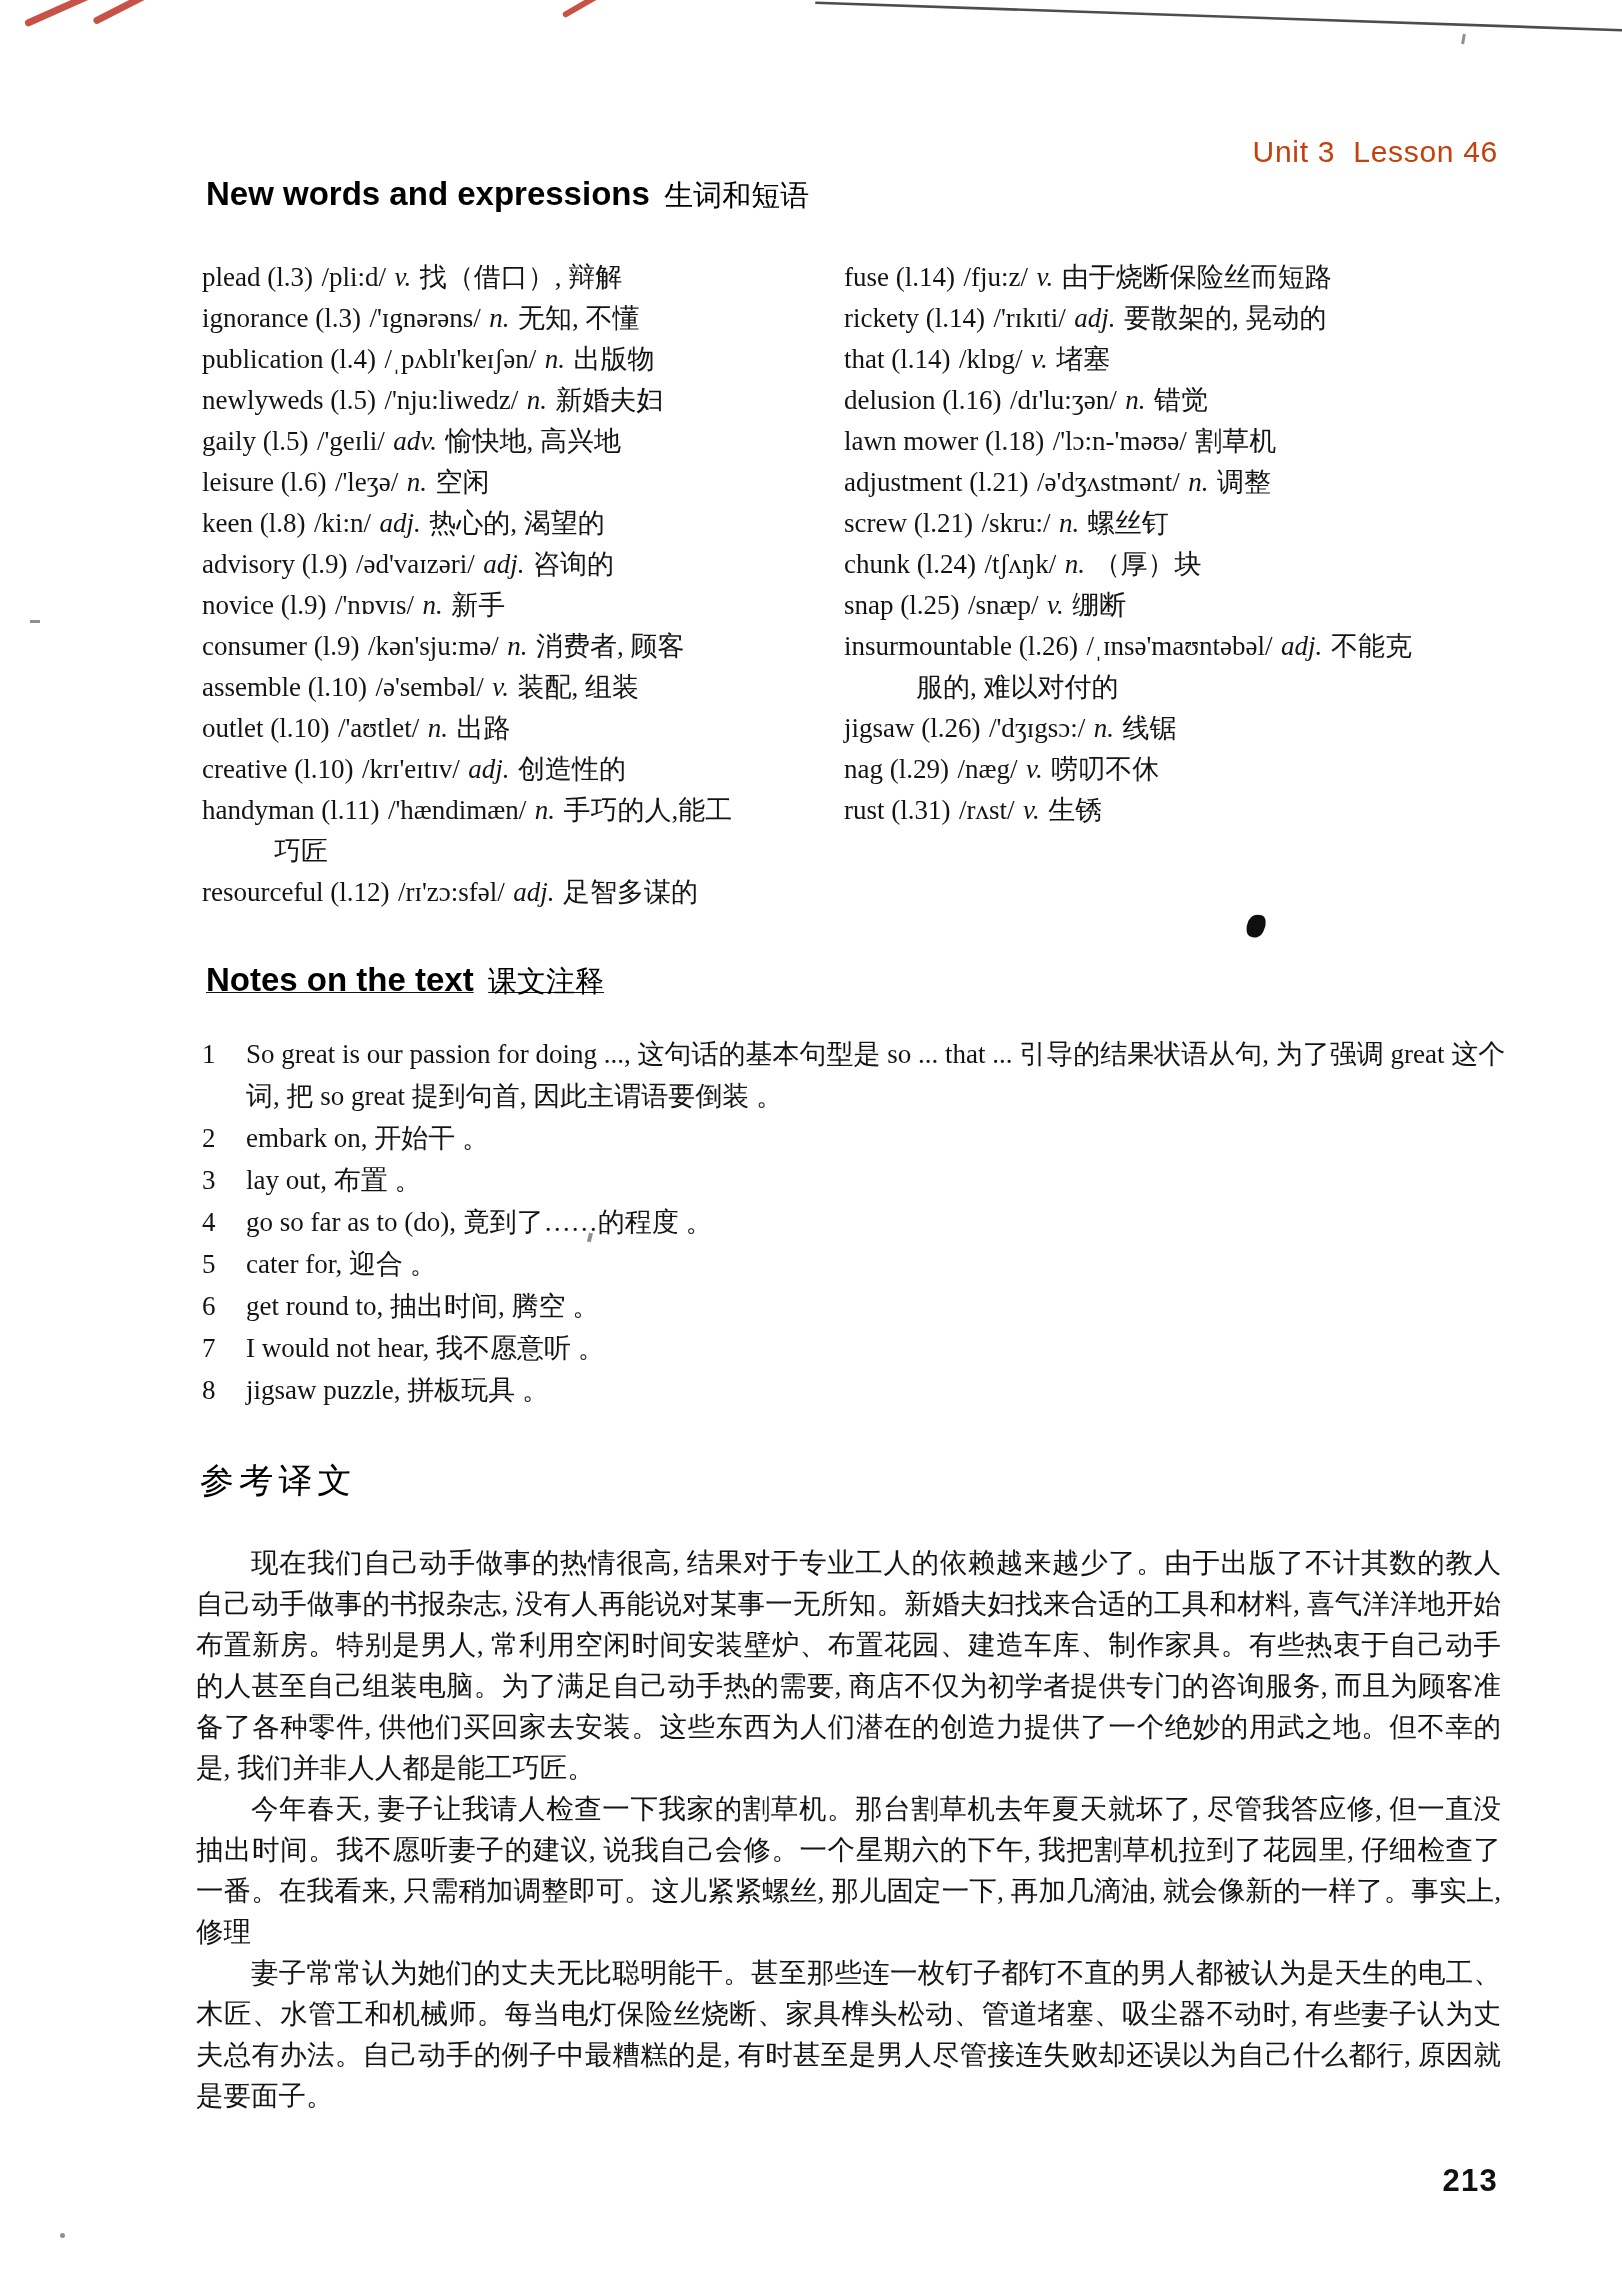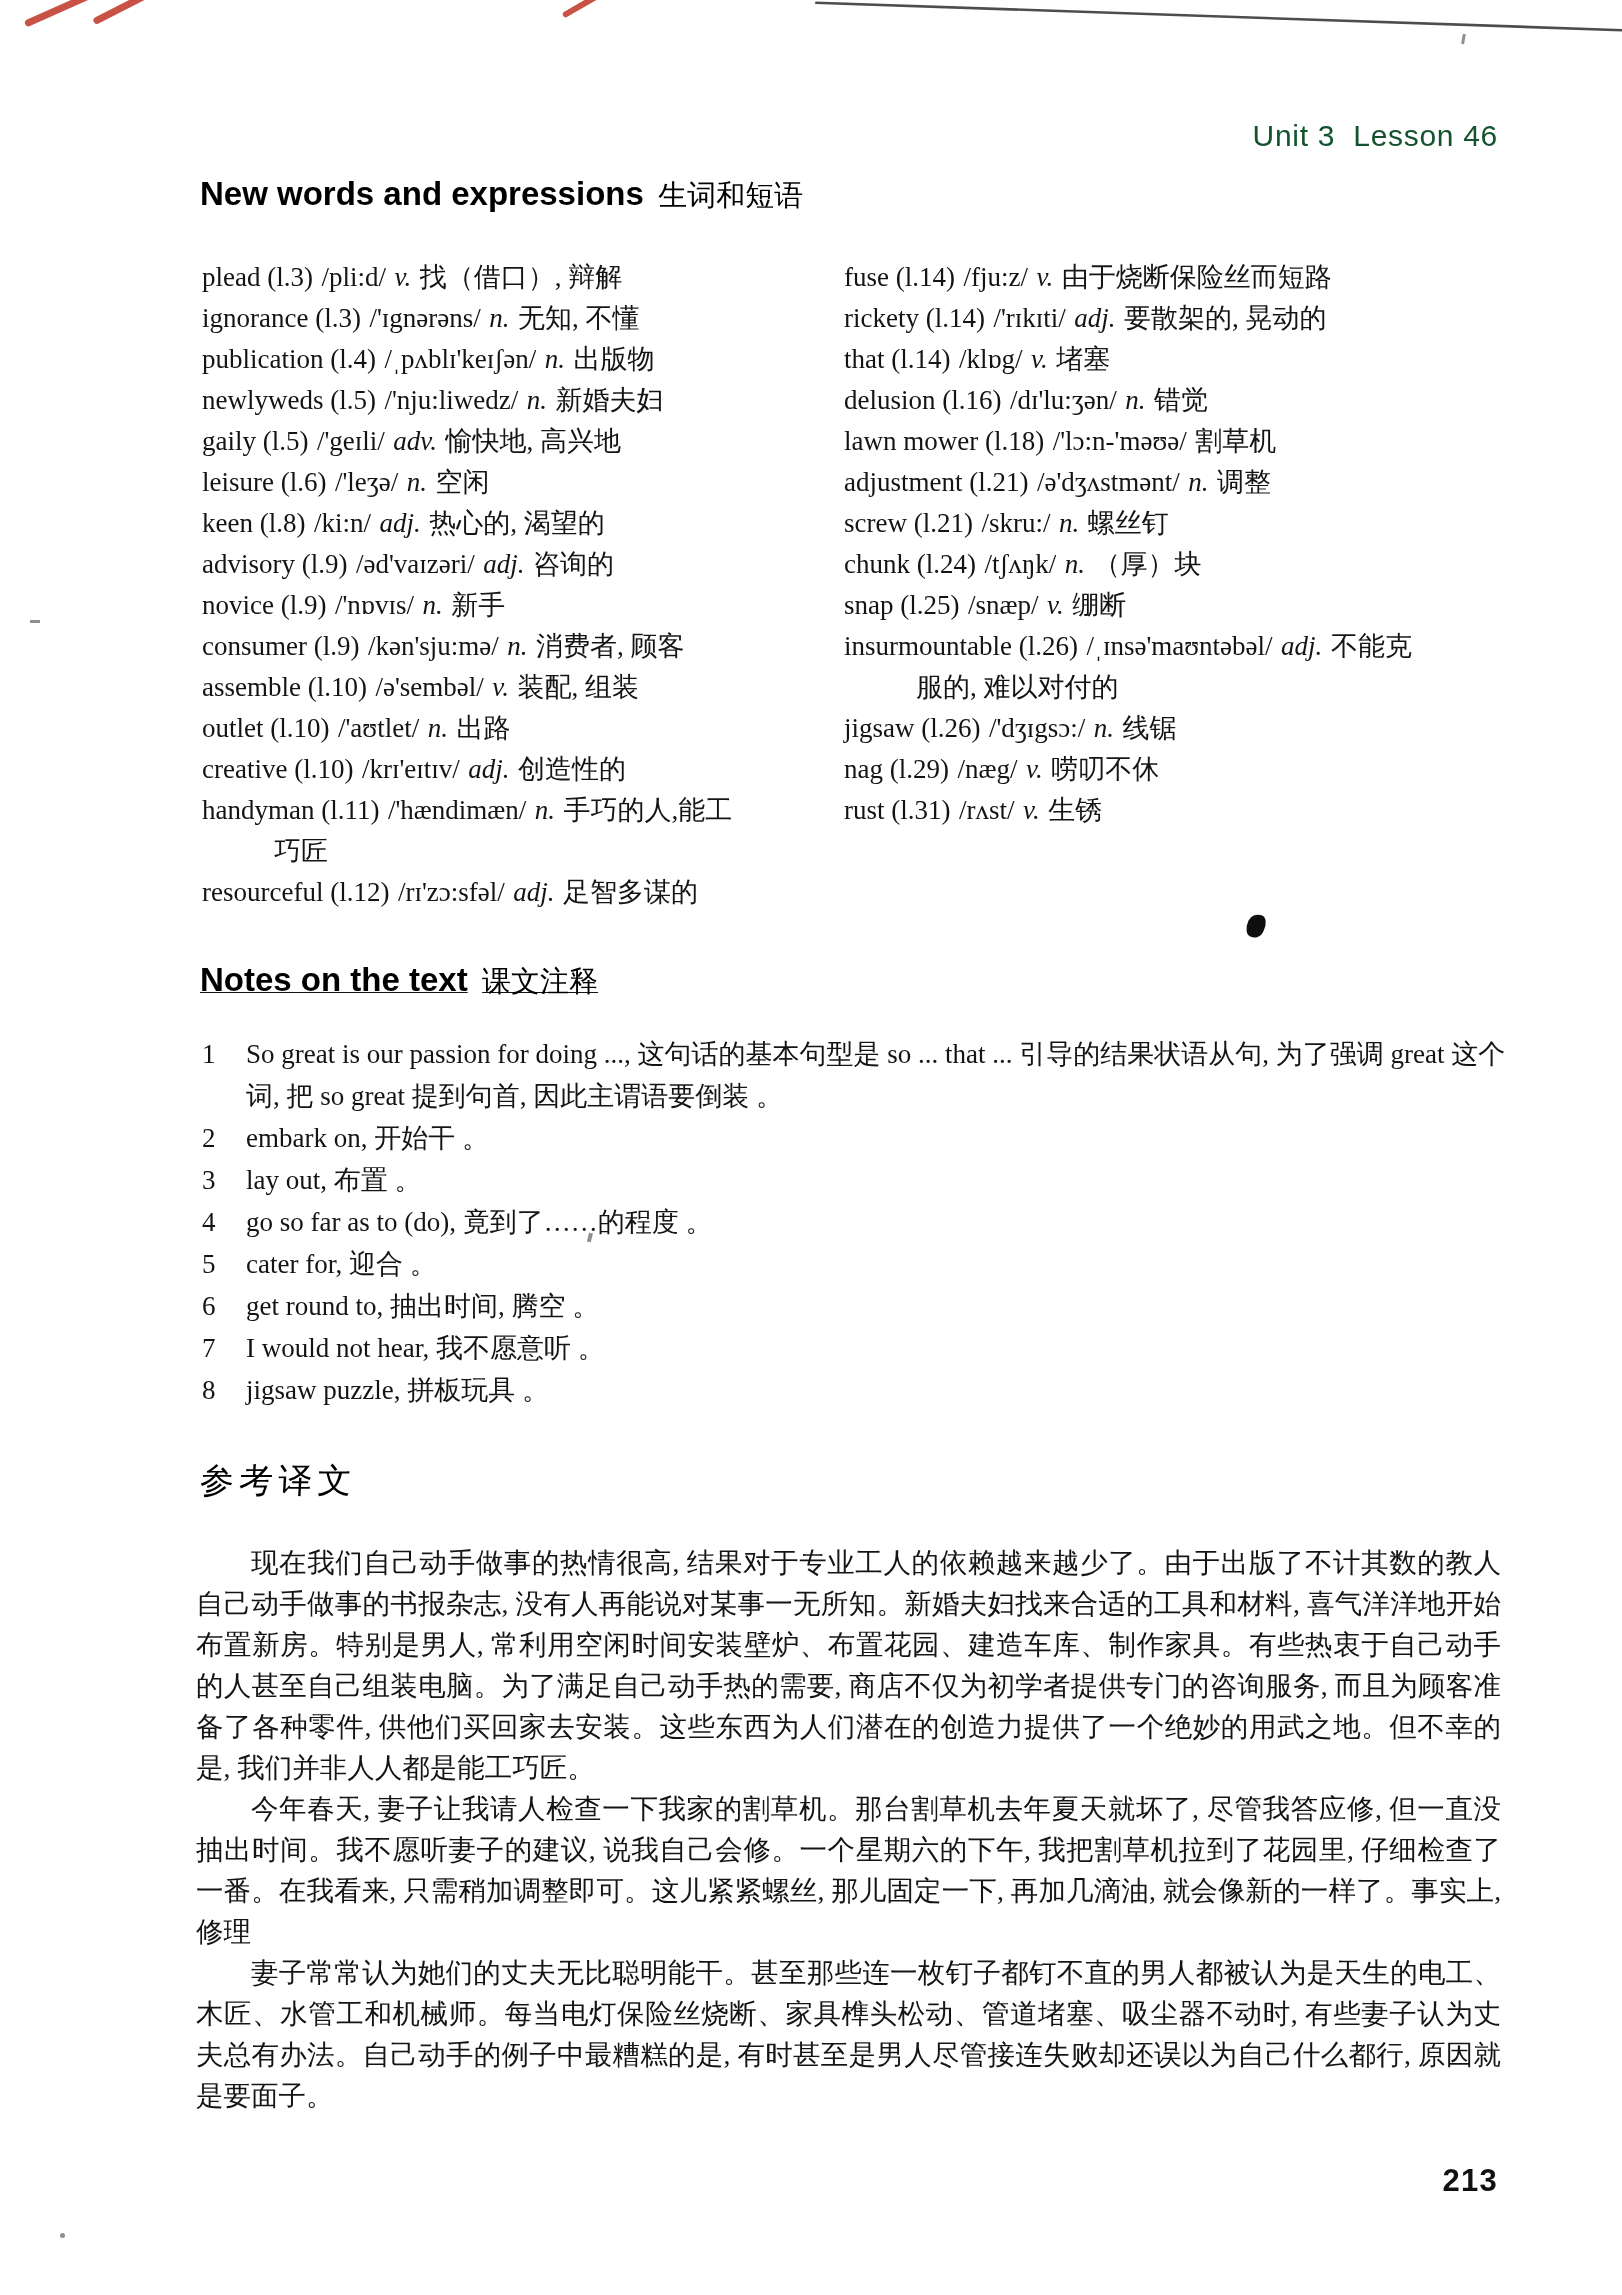--- a/index.html
+++ b/index.html
@@ -16,26 +16,26 @@
   .scanline-svg{position:absolute;left:0;top:0;}
   .red-stroke{position:absolute;background:#c23a2c;border-radius:3.9px;opacity:.88;}
   .speck{position:absolute;background:#8f8f8f;}
   .ink-blot{
     position:absolute;left:1247px;top:914px;width:18.3px;height:23.6px;
     background:#0f0f0f;border-radius:60% 40% 55% 45% / 45% 55% 40% 60%;
     transform:rotate(24deg);
   }
   
   .unit-header{
-    position:absolute;top:119px;right:124px;
+    position:absolute;top:135px;right:124px;
     font-family:"Liberation Sans","DejaVu Sans",sans-serif;
-    font-size:30px;color:#14532d;white-space:pre;letter-spacing:0.7px;
+    font-size:30px;color:#c2410c;white-space:pre;letter-spacing:0.7px;
   }
   
-  .sec-title{position:absolute;left:200px;white-space:nowrap;text-align:right;}
+  .sec-title{position:absolute;left:206px;white-space:nowrap;text-align:right;}
   .sec-title .en{
     font-family:"Liberation Sans","DejaVu Sans",sans-serif;
     font-weight:700;font-size:33px;color:#000;letter-spacing:0px;
   }
   .sec-title .zhp{font-size:29px;color:#000;margin-left:14.4px;}
   #vocab-title{top:175px;}
   #notes-title{top:961px;text-decoration:underline;}
   
   .v-col{position:absolute;top:257px;font-size:27px;line-height:41px;}
   #v-col-left{left:202px;width:628px;}

